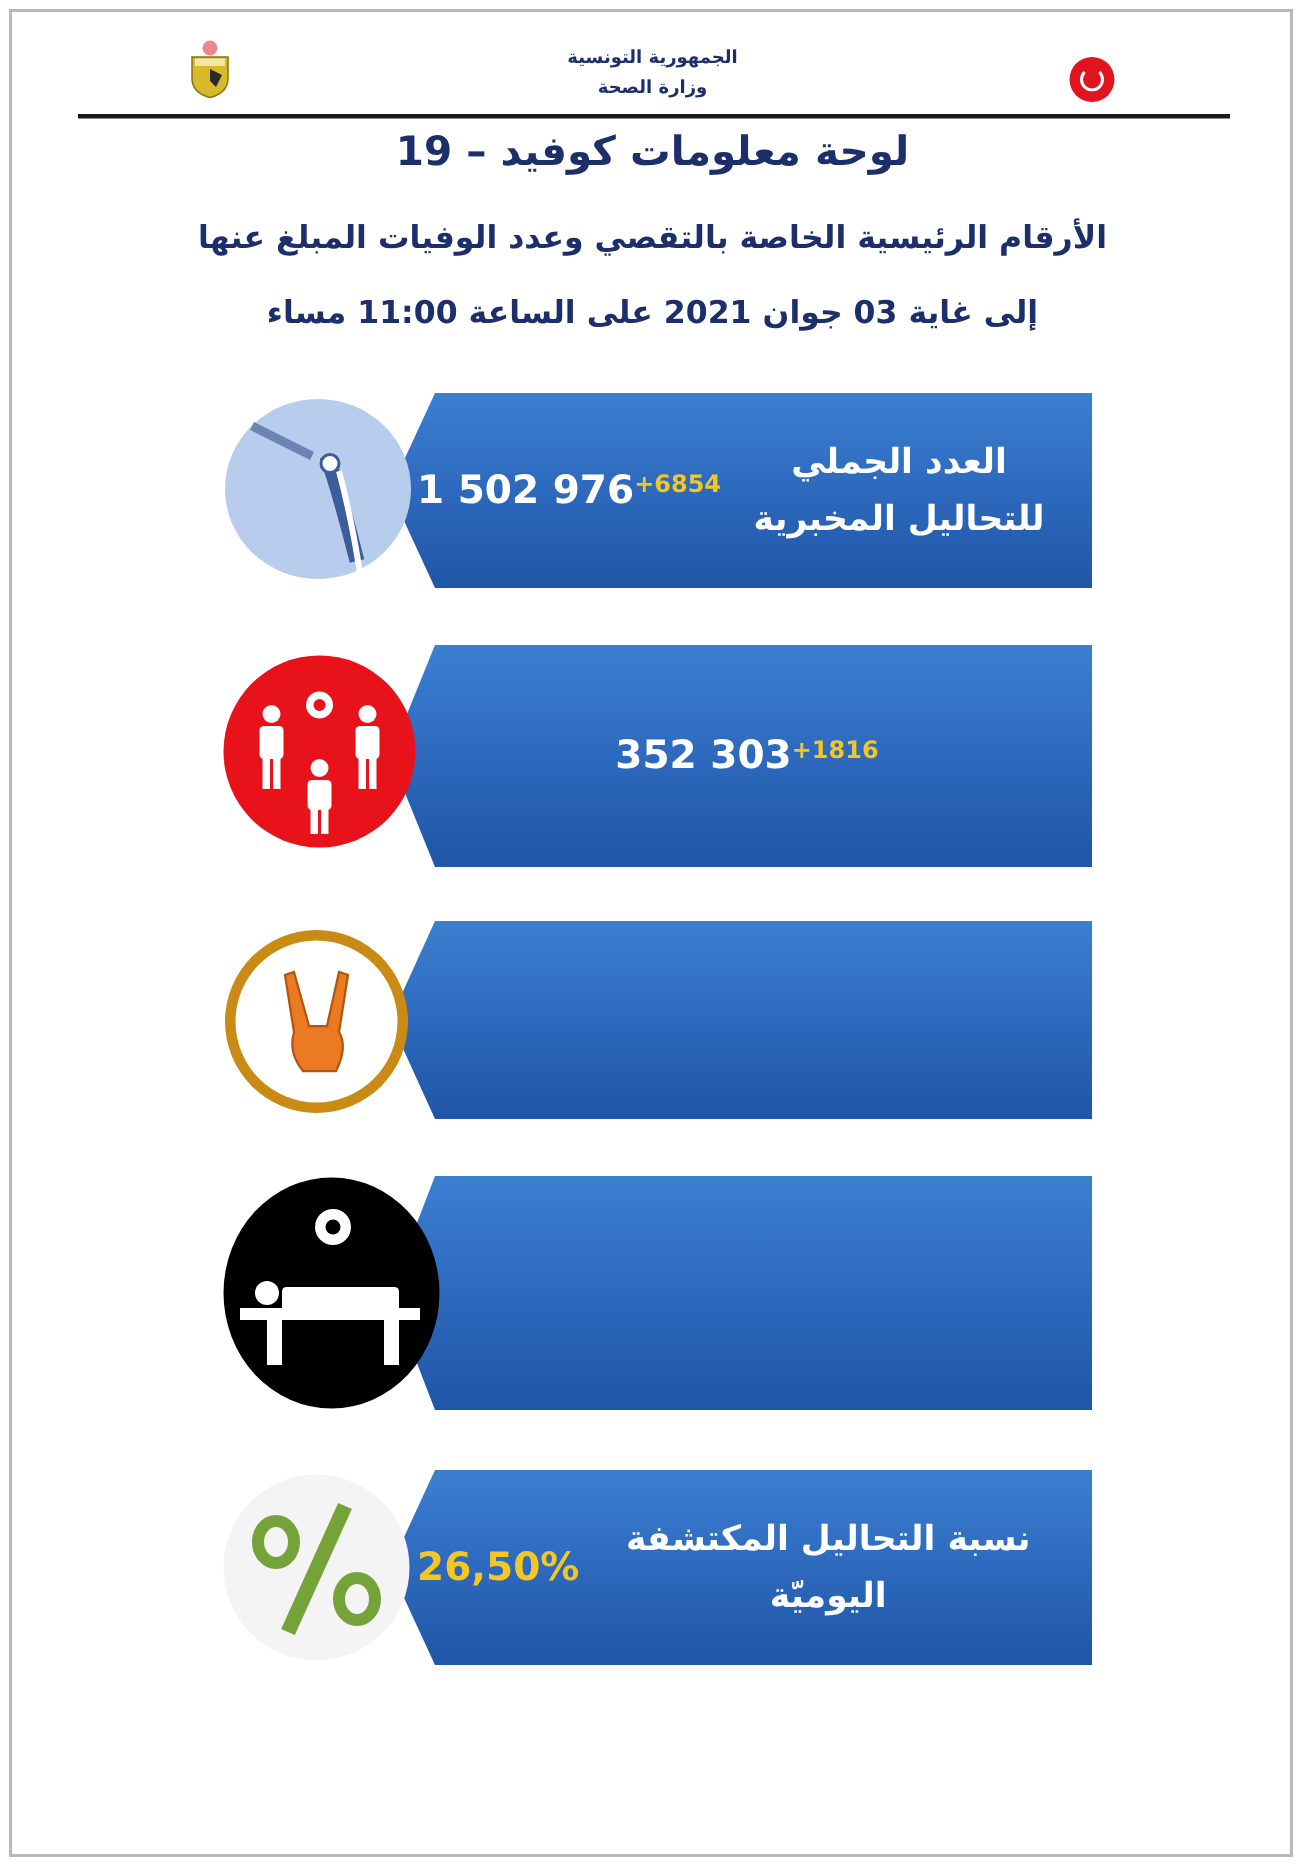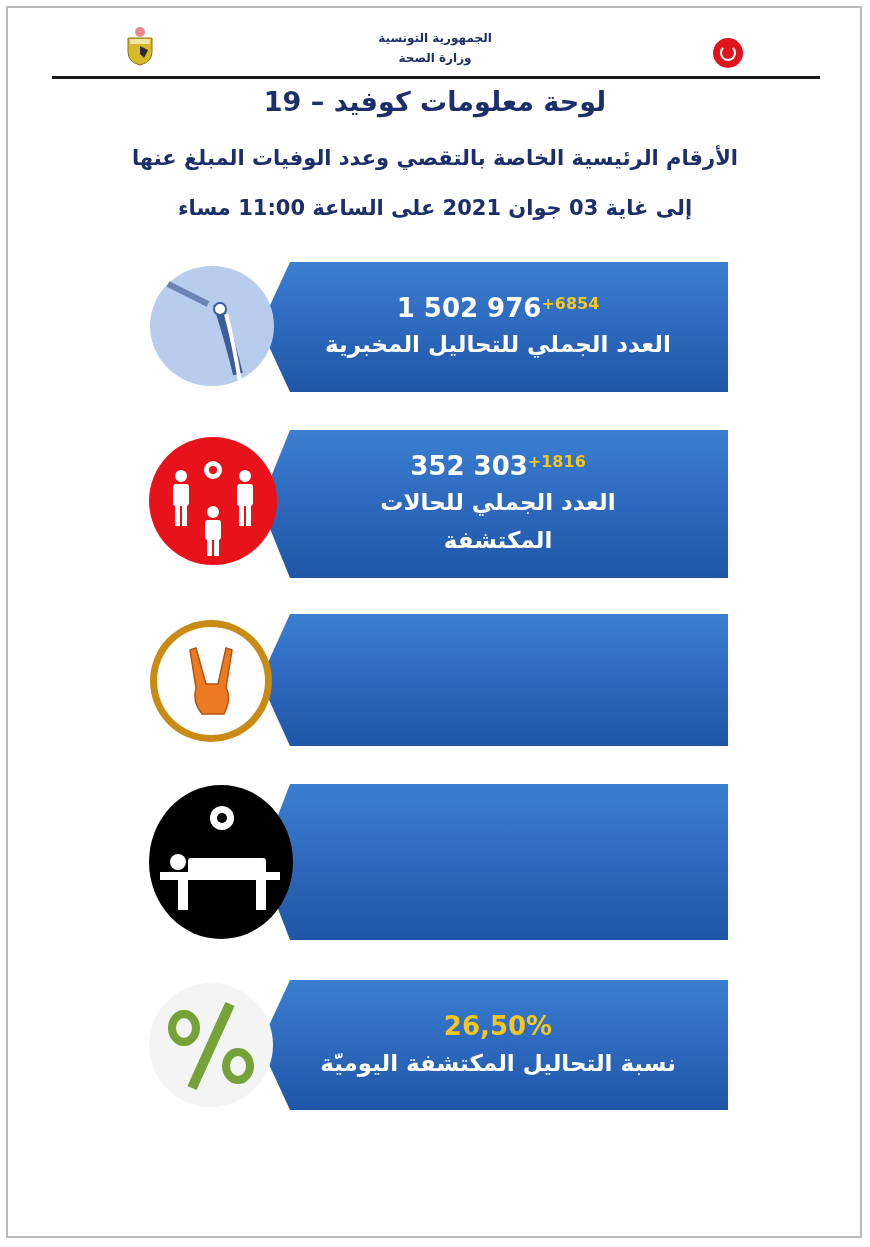--- a/index.html
+++ b/index.html
@@ -19,21 +19,21 @@
   .title { position:absolute; left:0; top:86px; width:870px; text-align:center;
            color:#1c2f6b; font-weight:bold; font-size:27px; direction:rtl; }
   .subtitle { position:absolute; left:0; width:870px; text-align:center;
               color:#1c2f6b; font-weight:bold; font-size:21px; direction:rtl; }
   .card { position:absolute; left:148px; width:580px; }
   .banner { position:absolute; left:112px; top:0; width:468px; height:100%;
             background:linear-gradient(180deg,#3b7fd0 0%,#2c67bb 55%,#1f56a6 100%);
             clip-path:polygon(0 50%, 30px 0, 100% 0, 100% 100%, 30px 100%);
             box-shadow:0 3px 4px rgba(0,0,0,0.3); }
   .banner-text { position:absolute; left:130px; top:0; width:440px; height:100%;
-                 display:flex; flex-direction:column; align-items:center; justify-content:center;
+                 display:flex; flex-direction:row; align-items:center; justify-content:center;
                  color:#fff; text-align:center; }
   .num { font-weight:bold; font-size:26px; line-height:34px; direction:ltr; white-space:nowrap; }
   .delta { color:#f3c623; font-size:16px; vertical-align:top; position:relative; top:-4px; }
   .label { font-weight:bold; font-size:23px; line-height:38px; direction:rtl; }
   .pct { color:#f3c623; font-weight:bold; font-size:26px; line-height:36px; }
   .icon-circle { position:absolute; left:0; border-radius:50%; overflow:hidden; }
 </style>
 </head>
 <body>
 
@@ -89,21 +89,20 @@
       <circle cx="65" cy="76" r="6"></circle>
         <rect x="57" y="84" width="16" height="20" rx="3"></rect>
         <rect x="59" y="102" width="5" height="18"></rect>
         <rect x="66" y="102" width="5" height="18"></rect>
       <circle cx="65" cy="34" r="9"></circle>
     </g>
     <circle cx="65" cy="34" r="4" fill="#e8121a"></circle>
   </svg>
   <div class="banner-text">
     <div class="num"><span>352 303</span><span class="delta">+1816</span></div>
-    <div class="label" style="width:300px">العدد  الجملي للحالات المكتشفة</div>
   </div>
 </div>
 
 <div class="card" style="top:614px;height:132px">
   <div class="banner"></div>
   <svg class="icon-circle" style="top:4px;width:126px;height:126px" viewBox="0 0 126 126">
     <circle cx="63" cy="63" r="61" fill="#c98b14"></circle>
     <circle cx="63" cy="63" r="54" fill="#ffffff"></circle>
     <path d="M48 30 L58 66 L70 66 L78 30 L84 32 L78 70 Q84 80 76 96 L54 96 Q44 84 48 70 L42 32 Z" fill="#ec7a22" stroke="#b25510" stroke-width="1.5"></path>
   </svg>

